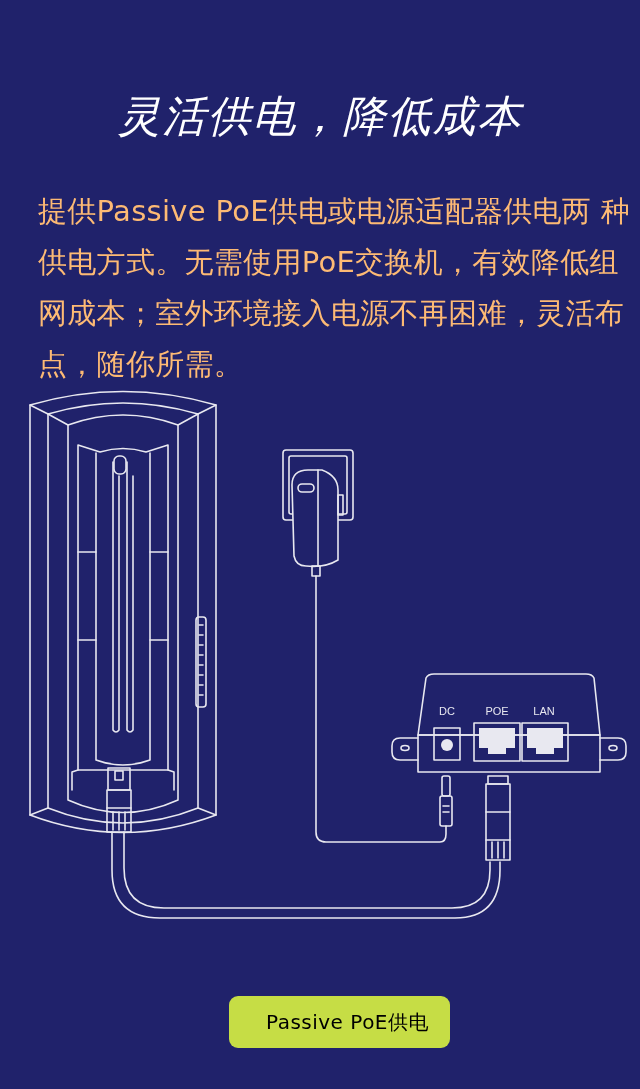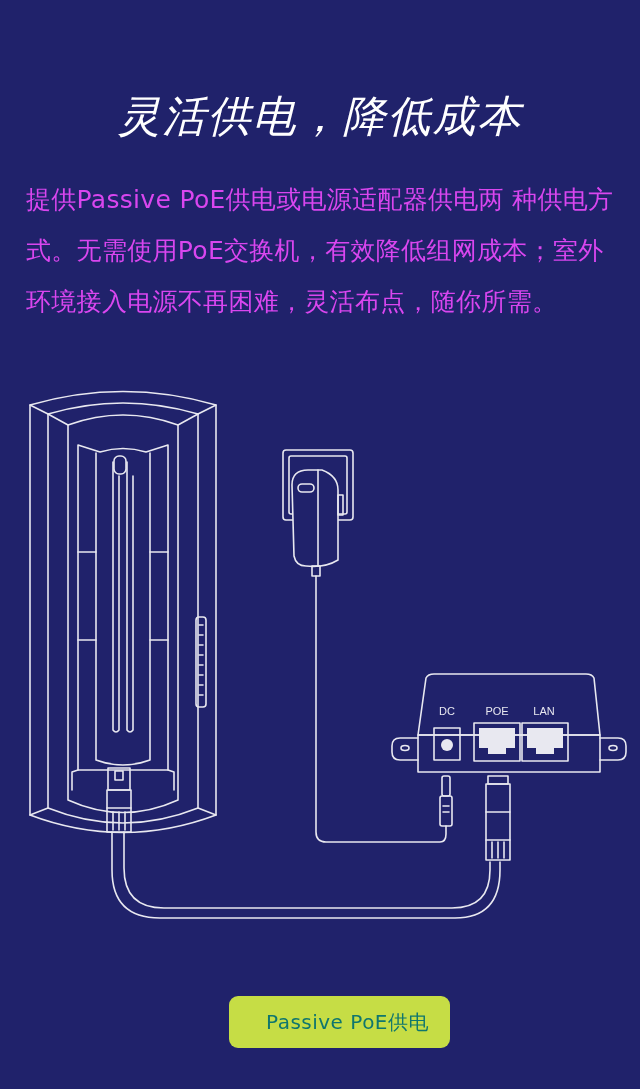--- a/index.html
+++ b/index.html
@@ -10,30 +10,30 @@
     color: #ffffff;
     position: relative;
   }
   .title {
     position: absolute; left: 0; top: 88px; width: 640px;
     text-align: center; font-size: 43px; font-weight: 300;
     letter-spacing: 2px; color: #ffffff; margin: 0; font-style: italic;
   }
   .desc {
     position: absolute; left: 22px; top: 170px; width: 600px;
-    font-size: 25px; line-height: 51px; color: #d946ef; margin: 4px;
+    font-size: 29px; line-height: 51px; color: #fdba74; margin: 16px;
     letter-spacing: 0.3px;
   }
   .illustration {
     position: absolute; left: 0; top: 380px; width: 640px; height: 560px;
   }
   .cta {
     position: absolute; left: 229px; top: 996px; width: 221px; height: 52px;
     background: #c6dd45; border-radius: 9px; border: none;
-    color: #0f766e; font-size: 20px; letter-spacing: 0.5px;
+    color: #000000; font-size: 20px; letter-spacing: 0.5px;
     font-family: "DejaVu Sans", "Liberation Sans", sans-serif;
     display: flex; align-items: center; justify-content: center;
     cursor: pointer;
     padding-left: 22px;
   }
   svg text { font-family: "Liberation Sans", sans-serif; }
 </style>
 </head>
 <body>
 

